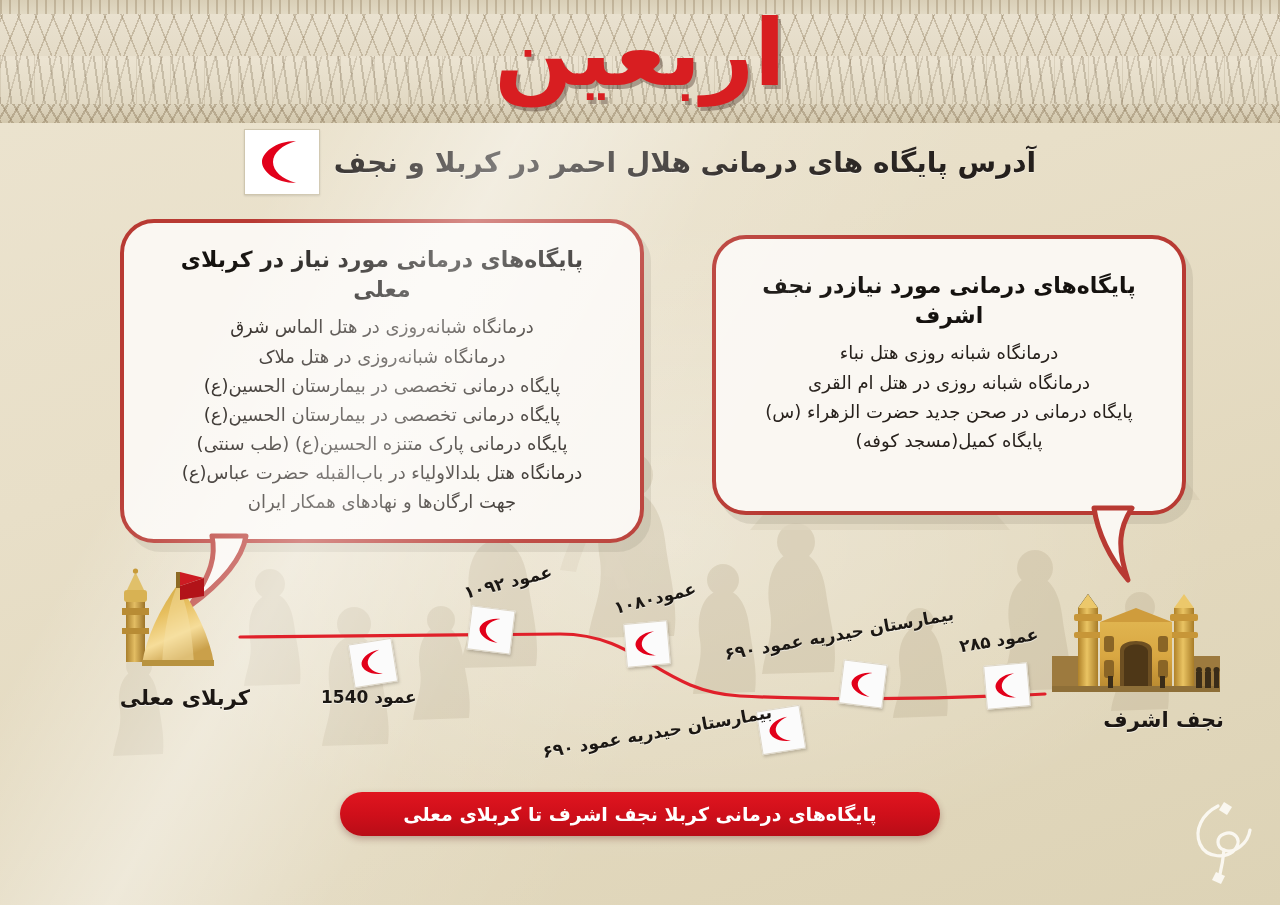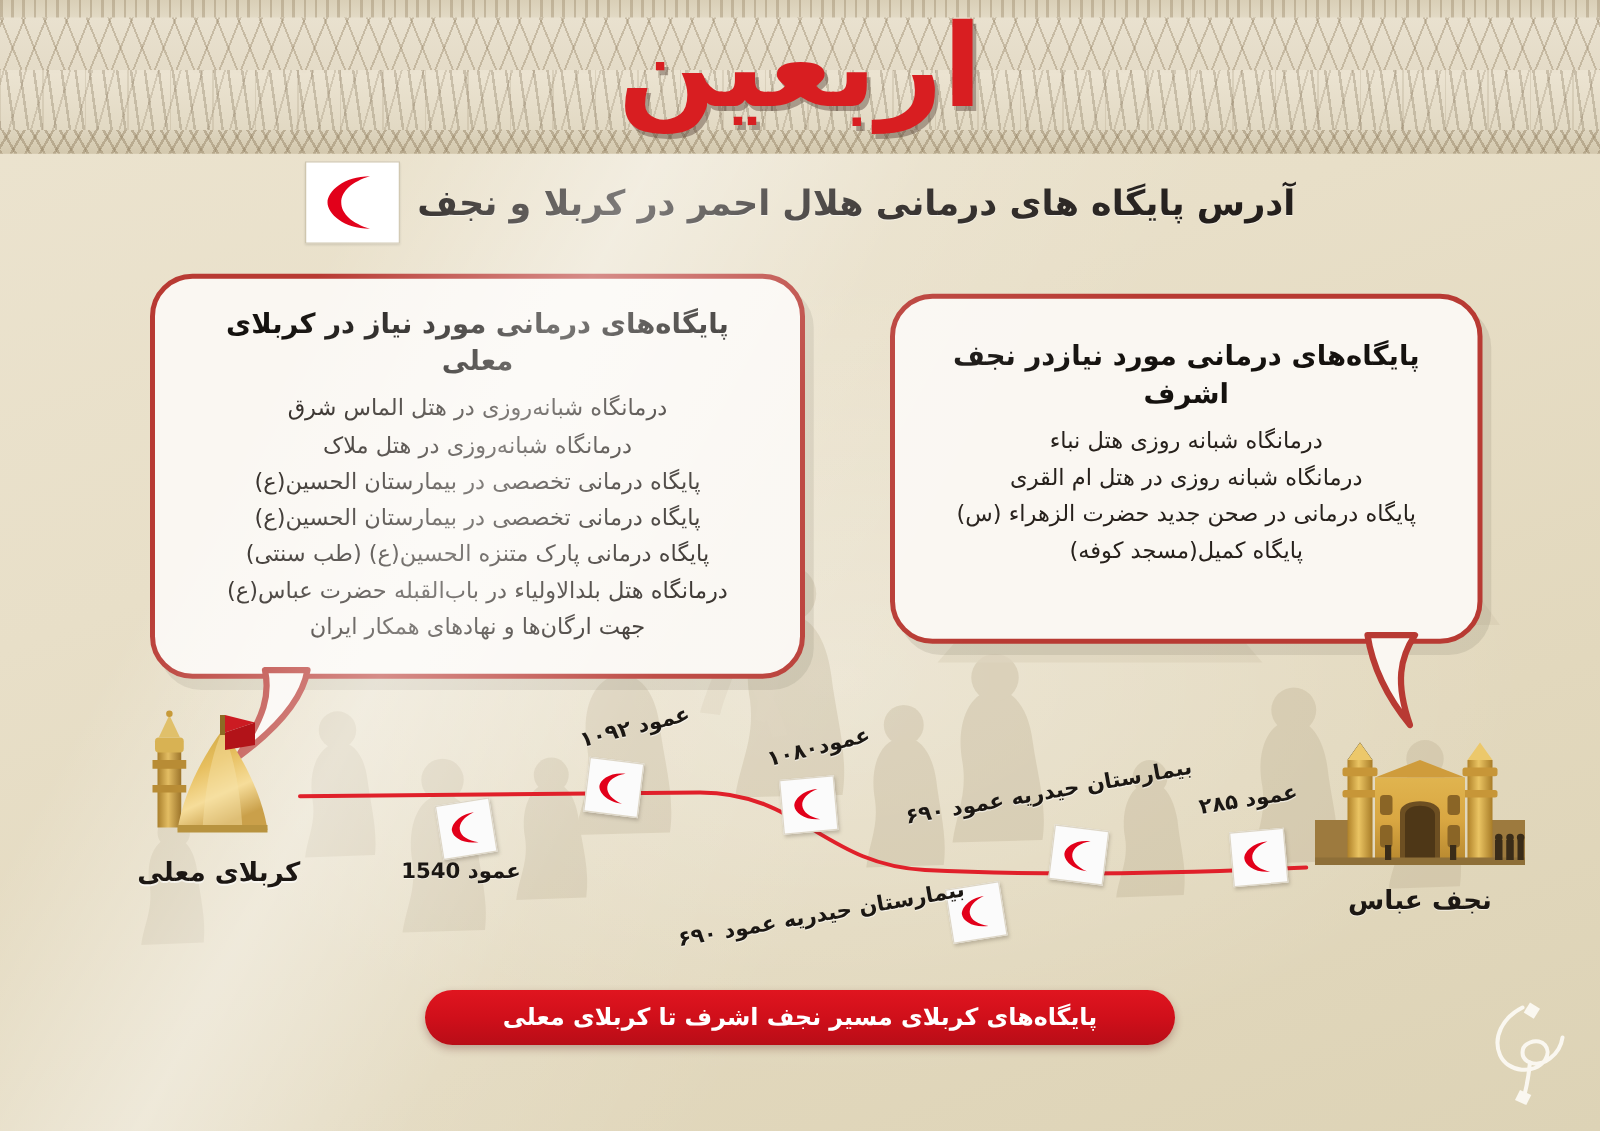--- a/index.html
+++ b/index.html
@@ -105,21 +105,21 @@
   #bubble-karbala{left:120px;top:219px;width:524px;height:324px;padding:22px 26px 10px;}
   #bubble-najaf{left:712px;top:235px;width:474px;height:280px;padding:32px 26px 10px;}
   .tail{position:absolute;width:120px;height:80px;overflow:visible;}
   #tail-karbala{left:150px;top:534px;}
   #tail-najaf{left:1080px;top:506px;}
 
   
   .route{position:absolute;left:0;top:560px;width:1280px;height:260px;}
   .route svg{display:block;}
 
-  .shrine{position:absolute;text-align:center;direction:rtl;}
+  .shrine{position:absolute;direction:rtl;}
   #shrine-karbala{left:100px;top:566px;width:150px;}
   #shrine-najaf{left:1048px;top:592px;width:176px;}
   .shrine-label{
     font-size:21px;font-weight:700;color:#1c1713;margin-top:4px;
     text-shadow:0 1px 0 rgba(255,255,255,.6);
   }
 
   .marker{position:absolute;}
   .marker .pin{
     width:42px;height:42px;background:#fbfbfb;border:1px solid #ddd6c6;
@@ -310,21 +310,21 @@
         <rect x="148" y="80" width="6" height="16"></rect>
           <rect x="157" y="80" width="6" height="16"></rect>
           <rect x="166" y="80" width="5" height="16"></rect>
         <circle cx="151" cy="78" r="3"></circle>
           <circle cx="160" cy="78" r="3"></circle>
           <circle cx="168.5" cy="78" r="3"></circle>
         <rect x="60" y="84" width="5" height="12"></rect>
           <rect x="112" y="84" width="5" height="12"></rect>
       </g>
     </svg>
-    <div class="shrine-label">نجف عباس</div>
+    <div class="shrine-label">نجف اشرف</div>
   </div>
 
   <div class="marker" style="left:351px;top:641px;">
     <div class="pin rot-a">
       <svg width="30" height="30" viewBox="0 0 52 52" aria-hidden="true">
         <path d="M40 5 C19 5 6 17 6 26 C6 35 19 47 40 47 C26 43 17 35 17 26 C17 17 26 9 40 5 Z" fill="#e2001a"></path>
       </svg>
     </div>
     <div class="mk-label" style="left:-30px;top:46px;">عمود 1540</div>
   </div>
@@ -368,21 +368,21 @@
   <div class="marker" style="left:985px;top:664px;">
     <div class="pin rot-c">
       <svg width="30" height="30" viewBox="0 0 52 52" aria-hidden="true">
         <path d="M40 5 C19 5 6 17 6 26 C6 35 19 47 40 47 C26 43 17 35 17 26 C17 17 26 9 40 5 Z" fill="#e2001a"></path>
       </svg>
     </div>
     <div class="mk-label" style="left:-26px;top:-34px;transform:rotate(-9deg);">عمود ۲۸۵</div>
   </div>
 
   <div class="banner">
-    <span>پایگاه‌های کربلای مسیر نجف اشرف تا کربلای معلی</span>
+    <span>پایگاه‌های درمانی کربلا نجف اشرف تا کربلای معلی</span>
   </div>
 
   <div class="watermark">
     <svg width="84" height="92" viewBox="0 0 84 92" aria-hidden="true">
       <g fill="none" stroke="#fdfbf5" stroke-width="3.2" stroke-linecap="round">
         <path d="M40 14 C24 22 16 38 22 52 C28 66 50 68 58 56 C64 47 56 38 46 42 C38 45 38 55 46 58 C56 62 70 52 72 38"></path>
         <path d="M46 58 C45 68 44 74 42 82"></path>
       </g>
       <path d="M46 10 l8 5 -5 8 -8-5 z" fill="#fdfbf5"></path>
       <path d="M38 80 l9 4 -4 8 -9-4 z" fill="#fdfbf5"></path>

